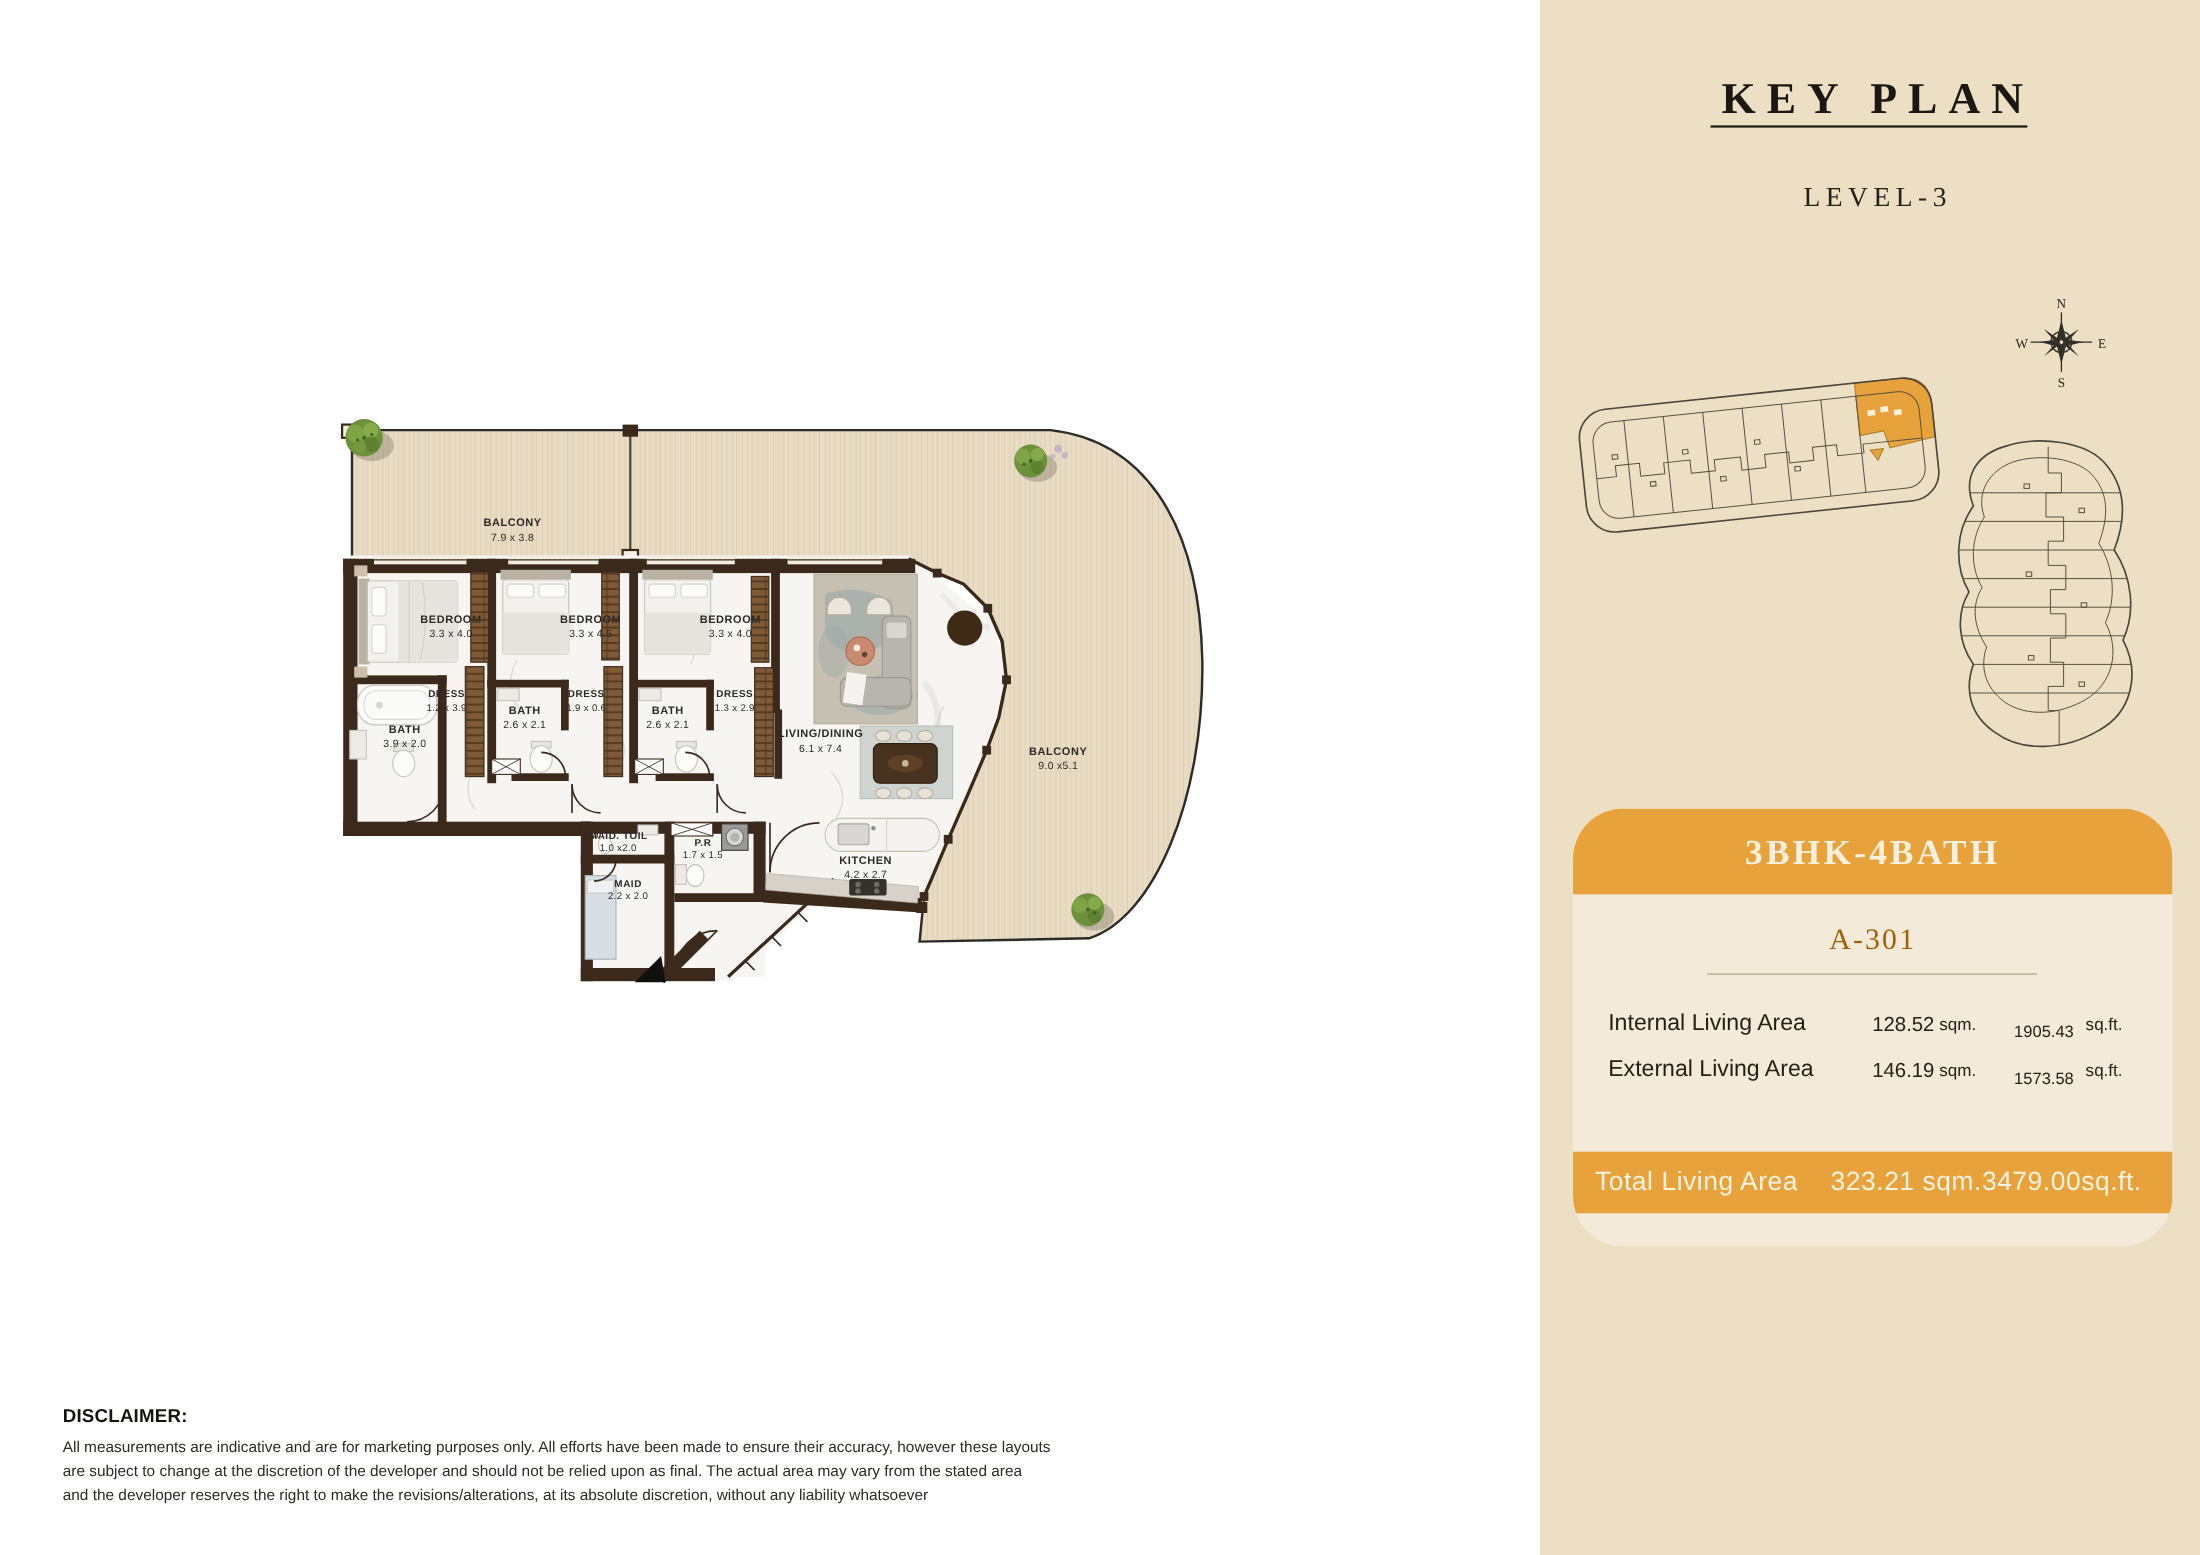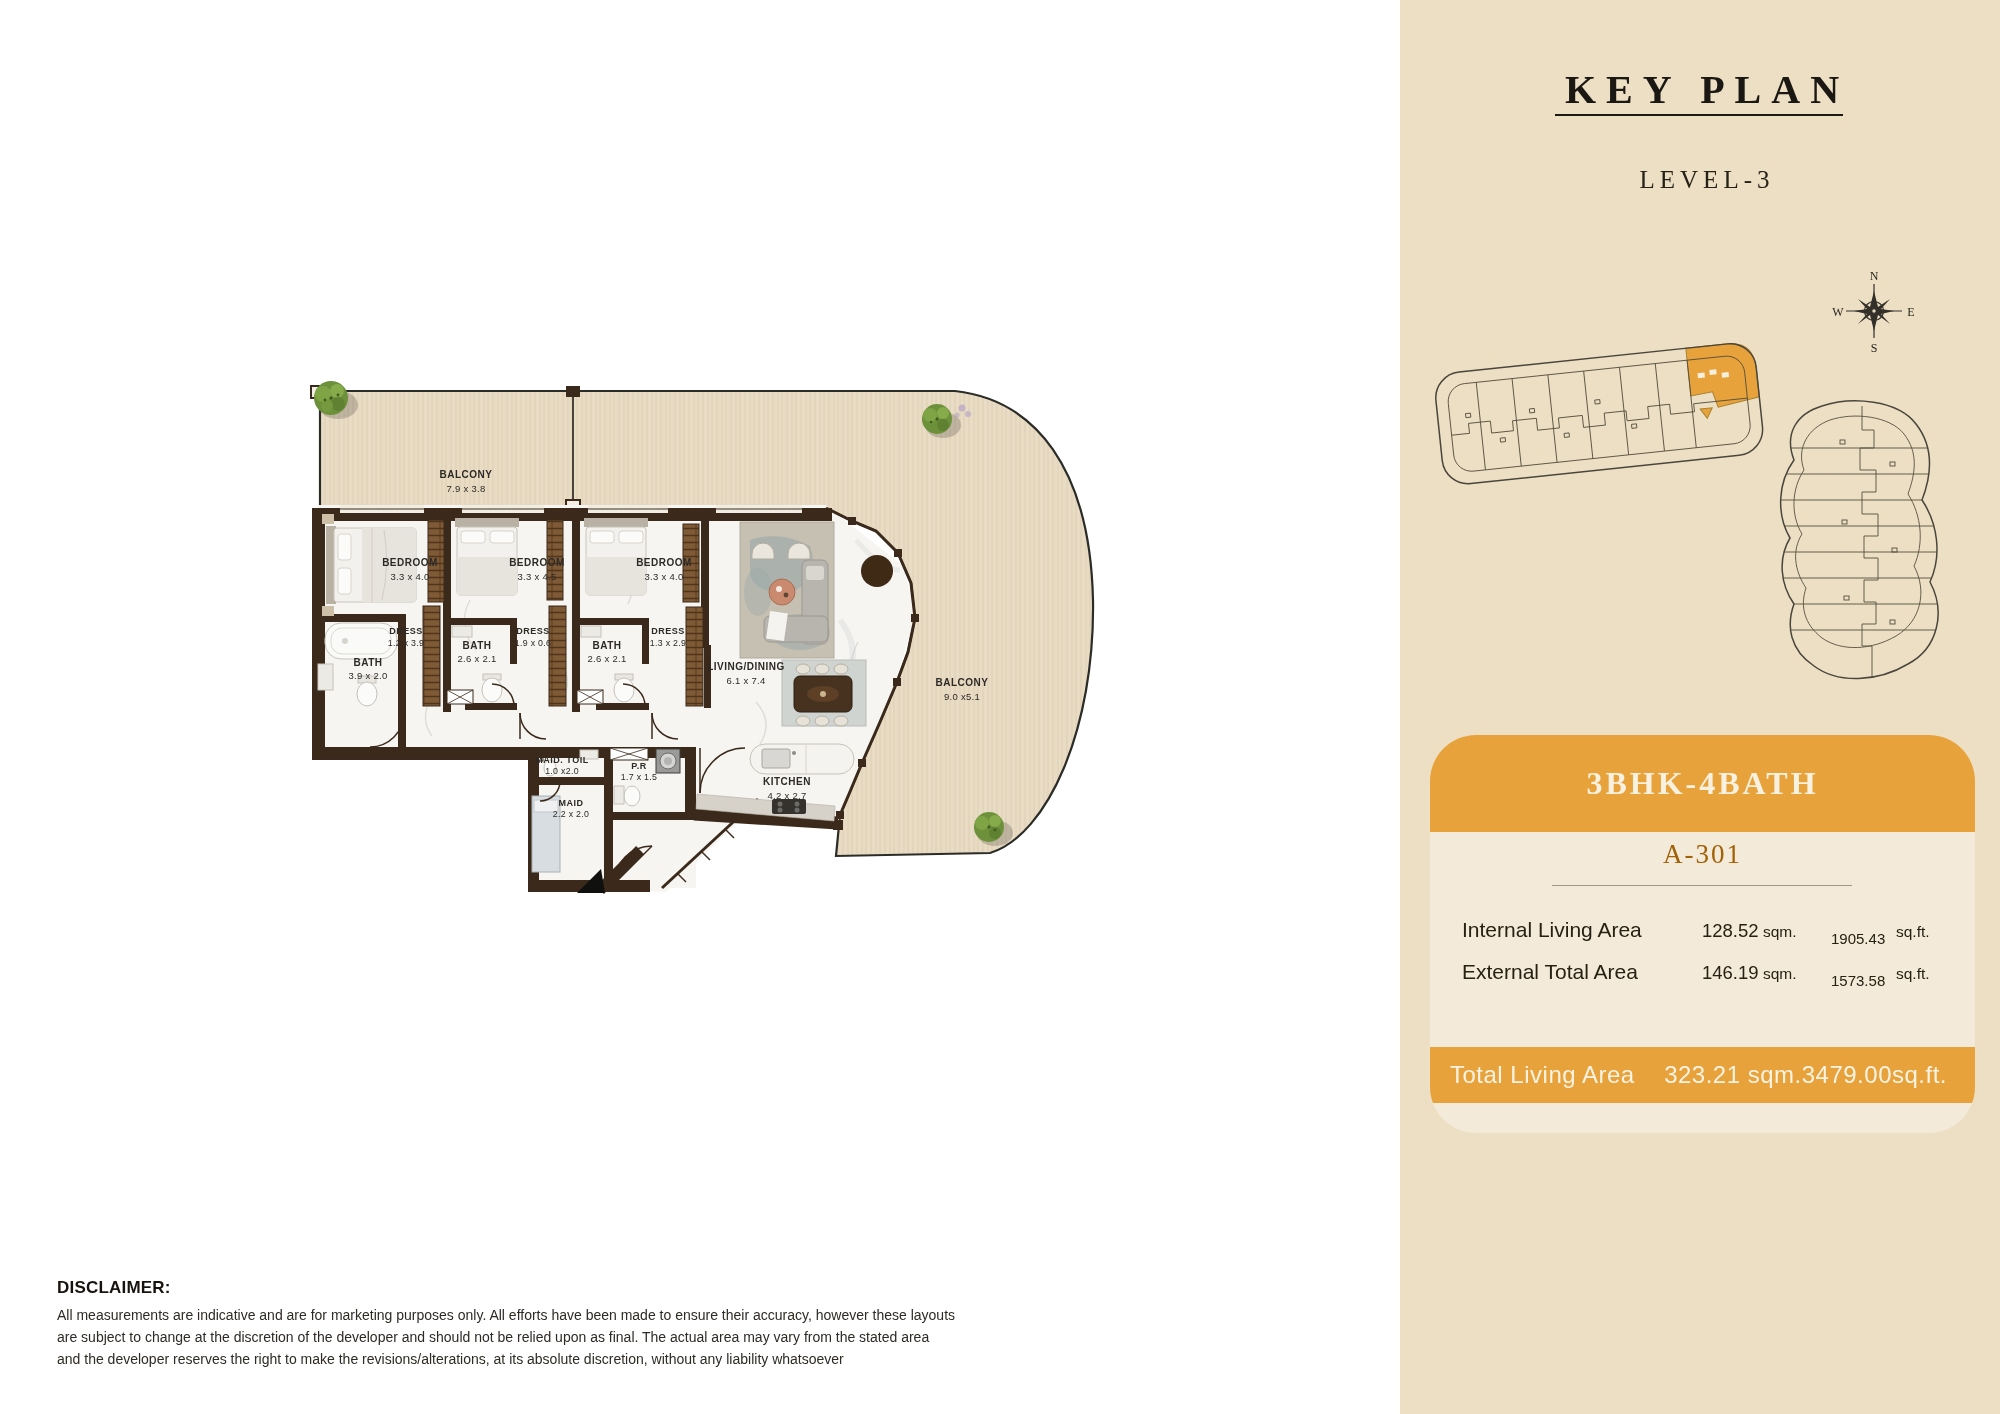--- a/index.html
+++ b/index.html
@@ -17,21 +17,21 @@
   .kp-level{
     position:absolute;left:1412px;top:166px;width:590px;text-align:center;z-index:3;
     font-family:"Liberation Serif",serif;font-weight:500;font-size:25px;letter-spacing:5px;color:#262218;
   }
   
   .card{
     position:absolute;left:1430px;top:735px;width:545px;height:398px;z-index:3;
     background:#f3ead9;border-radius:46px;overflow:hidden;
   }
   .card-header{
-    position:absolute;top:0;left:0;right:0;height:97px;background:#e8a23b;
+    position:absolute;top:0;left:0;right:0;height:78px;background:#e8a23b;
     display:flex;align-items:center;justify-content:center;
     font-family:"Liberation Serif",serif;font-weight:600;font-size:32px;letter-spacing:3px;color:#f8f1df;
   }
   .card-unit{
     position:absolute;top:104px;left:0;width:100%;text-align:center;
     font-family:"Liberation Serif",serif;font-size:27px;letter-spacing:2px;color:#a16207;
   }
   .card-unit-line{position:absolute;top:150px;left:122px;width:300px;border-top:1.2px solid #a39780;}
   .area-row{position:absolute;left:0;width:100%;height:28px;color:#272114;}
   .row-1{top:182px;}
@@ -455,21 +455,21 @@
   <div class="card-unit-line"></div>
 
   <div class="area-row row-1">
     <span class="lbl">Internal Living Area</span>
     <span class="v1">128.52</span>
     <span class="u1">sqm.</span>
     <span class="v2">1905.43</span>
     <span class="u2">sq.ft.</span>
   </div>
   <div class="area-row row-2">
-    <span class="lbl">External Total Area</span>
+    <span class="lbl">External Living Area</span>
     <span class="v1">146.19</span>
     <span class="u1">sqm.</span>
     <span class="v2">1573.58</span>
     <span class="u2">sq.ft.</span>
   </div>
 
   <div class="card-total">
     <span>Total Living Area</span>
     <span>323.21 sqm.3479.00sq.ft.</span>
   </div>

